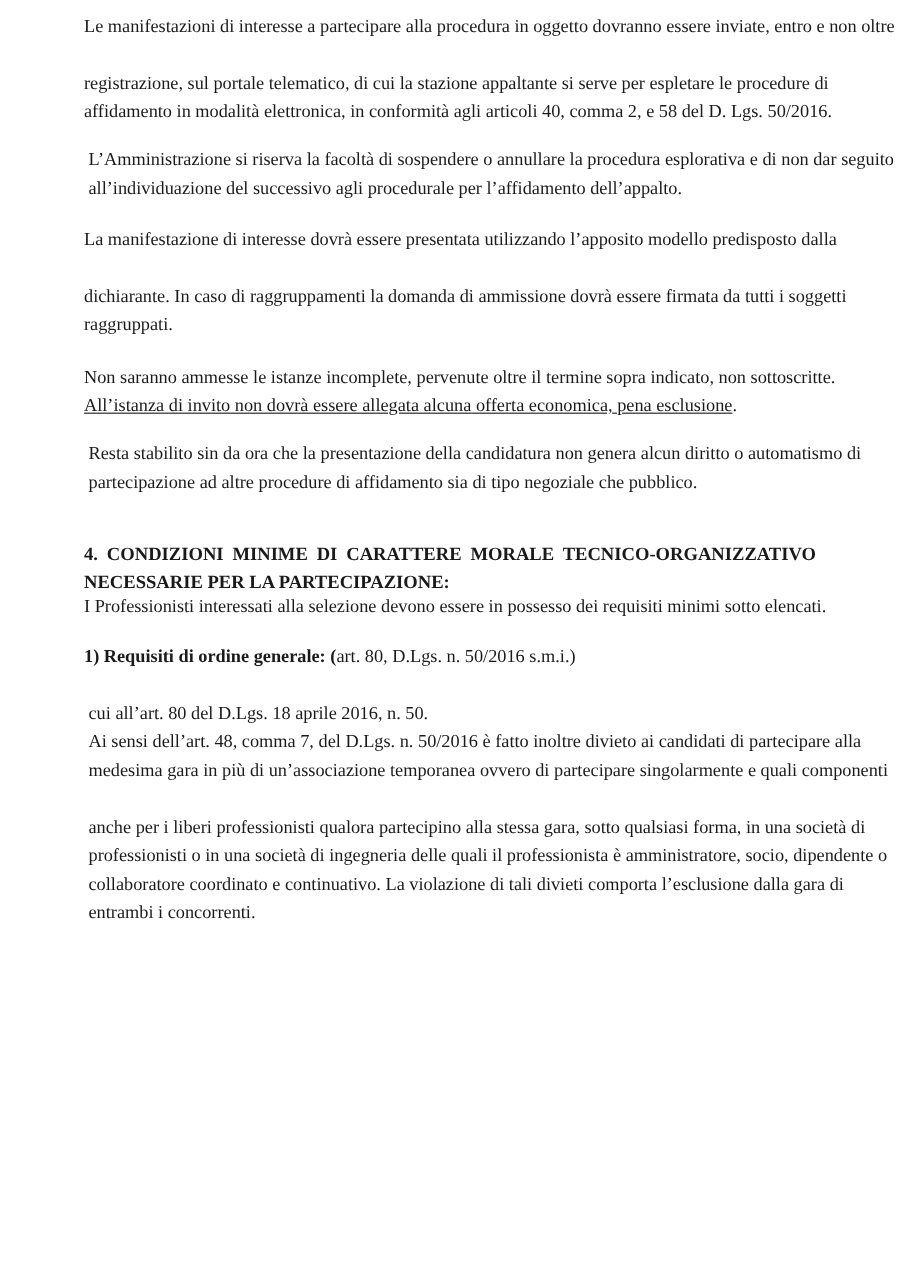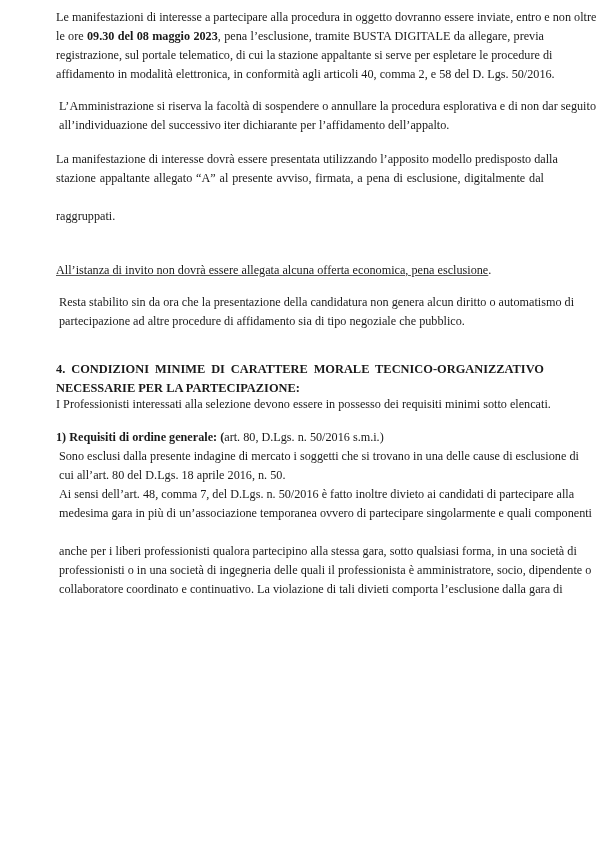--- a/index.html
+++ b/index.html
@@ -13,42 +13,42 @@
   .b { font-weight: bold; }
   .u { text-decoration: underline; text-decoration-color: #555; }
   .h { font-weight: bold; font-size: 12.4px; margin-top: 16px; }
 </style>
 </head>
 <body>
 
 <div class="page">
 
   <div class="ln" style="top:6px">Le manifestazioni di interesse a partecipare alla procedura in oggetto dovranno essere inviate, entro e non oltre</div>
-  <div class="ln" style="top:25px"><span>le ore </span><span class="b">09.30 del 08 maggio 2023</span><span>, pena l’esclusione, tramite BUSTA DIGITALE da allegare, previa</span></div>
   <div class="ln" style="top:44px">registrazione, sul portale telematico, di cui la stazione appaltante si serve per espletare le procedure di</div>
   <div class="ln last" style="top:63px">affidamento in modalità elettronica, in conformità agli articoli 40, comma 2, e 58 del D. Lgs. 50/2016.</div>
 
   <div class="ln ind" style="top:95px">L’Amministrazione si riserva la facoltà di sospendere o annullare la procedura esplorativa e di non dar seguito</div>
-  <div class="ln ind last" style="top:114px">all’individuazione del successivo iter dichiarante per l’affidamento dell’appalto.</div>
+  <div class="ln ind last" style="top:114px">all’individuazione del successivo agli procedurale per l’affidamento dell’appalto.</div>
 
   <div class="ln" style="top:148px">La manifestazione di interesse dovrà essere presentata utilizzando l’apposito modello predisposto dalla</div>
-  <div class="ln" style="top:167px">stazione appaltante allegato “A” al presente avviso, firmata, a pena di esclusione, digitalmente dal</div>
+  <div class="ln" style="top:186px">dichiarante. In caso di raggruppamenti la domanda di ammissione dovrà essere firmata da tutti i soggetti</div>
   <div class="ln last" style="top:205px">raggruppati.</div>
 
+  <div class="ln last" style="top:240px">Non saranno ammesse le istanze incomplete, pervenute oltre il termine sopra indicato, non sottoscritte.</div>
   <div class="ln last" style="top:259px"><span class="u">All’istanza di invito non dovrà essere allegata alcuna offerta economica, pena esclusione</span>.</div>
 
   <div class="ln ind last" style="top:291px">Resta stabilito sin da ora che la presentazione della candidatura non genera alcun diritto o automatismo di</div>
   <div class="ln ind last" style="top:310px">partecipazione ad altre procedure di affidamento sia di tipo negoziale che pubblico.</div>
 
   <div class="ln h" style="top:342px">4. CONDIZIONI MINIME DI CARATTERE MORALE TECNICO-ORGANIZZATIVO</div>
   <div class="ln h last" style="top:361px">NECESSARIE PER LA PARTECIPAZIONE:</div>
 
   <div class="ln last" style="top:393px">I Professionisti interessati alla selezione devono essere in possesso dei requisiti minimi sotto elencati.</div>
 
   <div class="ln last" style="top:426px"><span class="b">1) Requisiti di ordine generale: (</span><span>art. 80, D.Lgs. n. 50/2016 s.m.i.)</span></div>
-  <div class="ln ind" style="top:445px">Sono esclusi dalla presente indagine di mercato i soggetti che si trovano in una delle cause di esclusione di</div>
   <div class="ln ind last" style="top:464px">cui all’art. 80 del D.Lgs. 18 aprile 2016, n. 50.</div>
   <div class="ln ind" style="top:483px">Ai sensi dell’art. 48, comma 7, del D.Lgs. n. 50/2016 è fatto inoltre divieto ai candidati di partecipare alla</div>
   <div class="ln ind" style="top:502px">medesima gara in più di un’associazione temporanea ovvero di partecipare singolarmente e quali componenti</div>
   <div class="ln ind" style="top:540px">anche per i liberi professionisti qualora partecipino alla stessa gara, sotto qualsiasi forma, in una società di</div>
   <div class="ln ind" style="top:559px">professionisti o in una società di ingegneria delle quali il professionista è amministratore, socio, dipendente o</div>
   <div class="ln ind" style="top:578px">collaboratore coordinato e continuativo. La violazione di tali divieti comporta l’esclusione dalla gara di</div>
+  <div class="ln ind last" style="top:597px">entrambi i concorrenti.</div>
 </div>
 
 </body></html>

